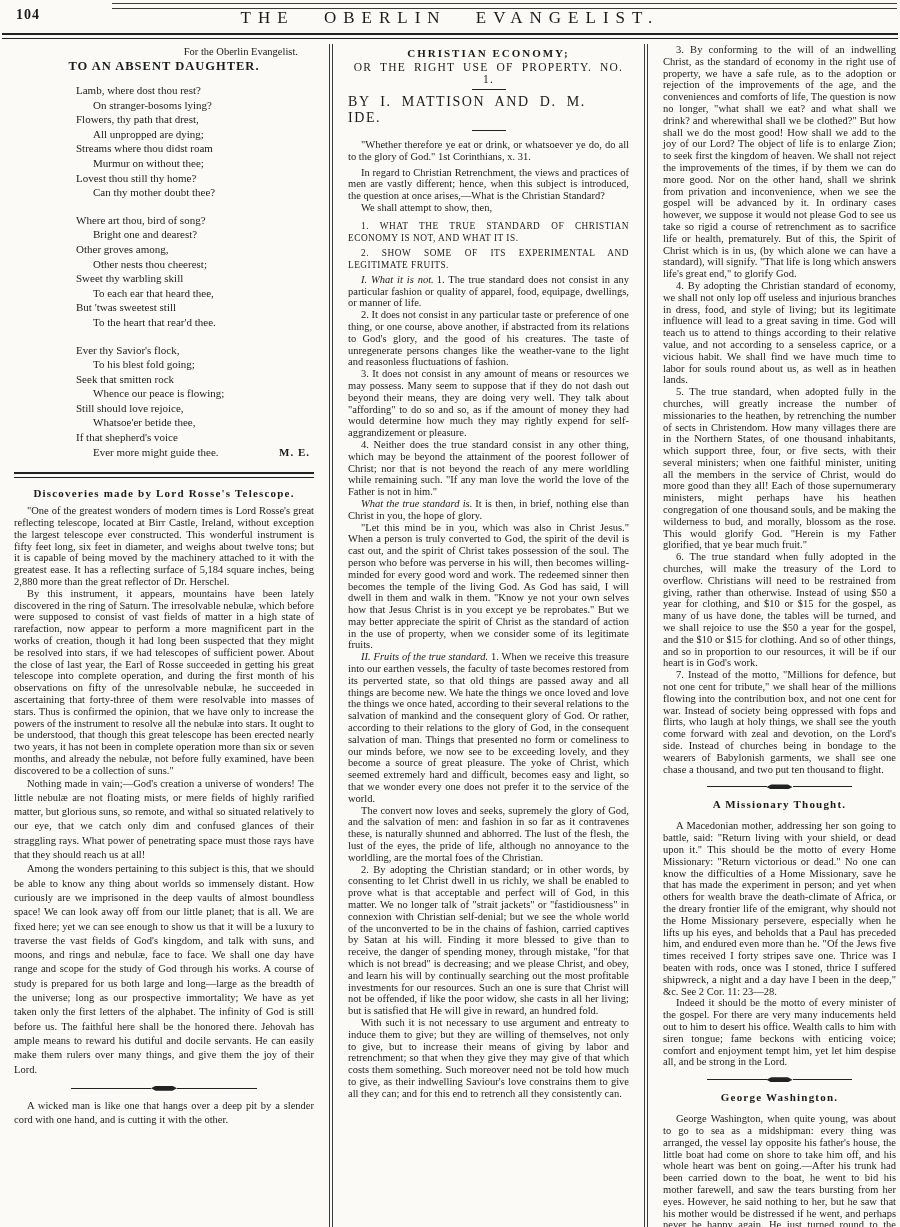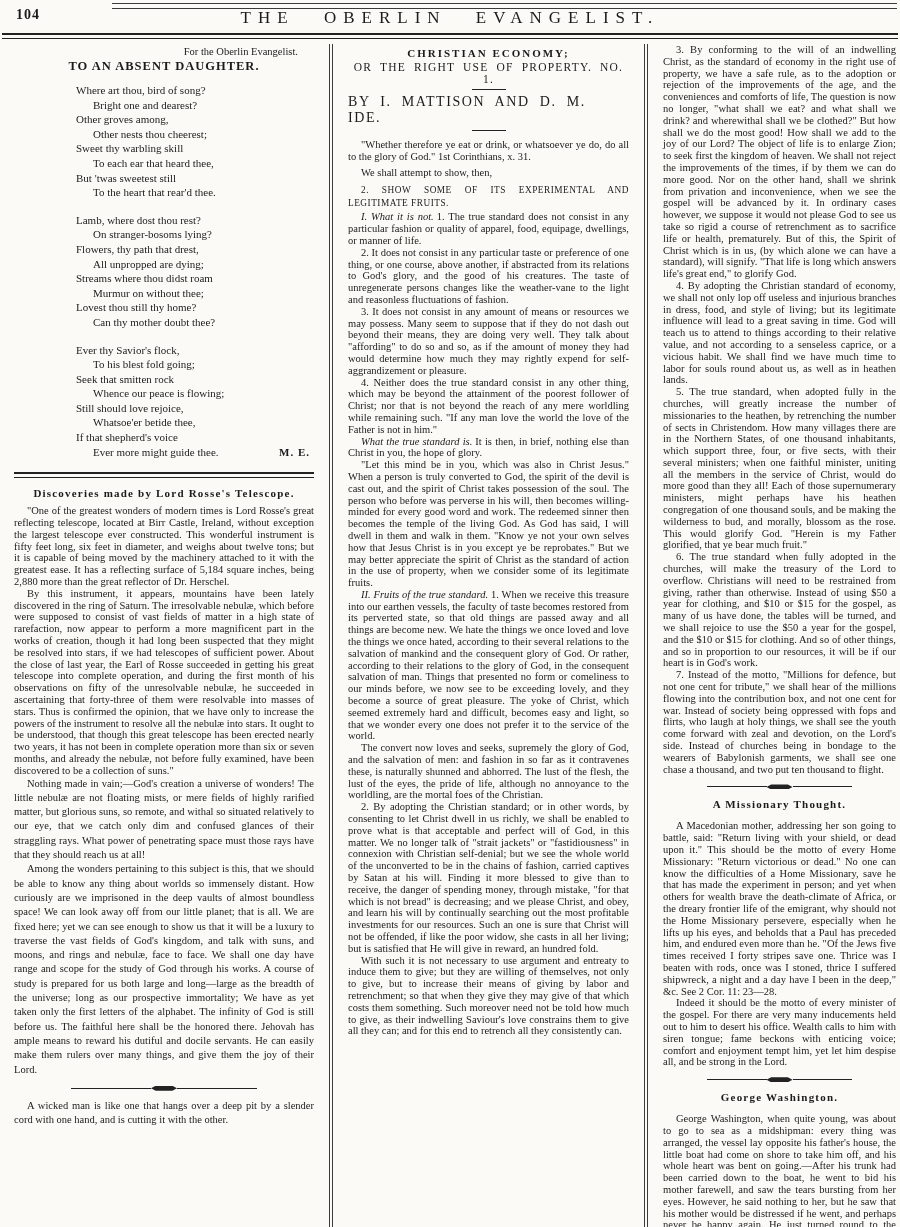--- a/index.html
+++ b/index.html
@@ -57,39 +57,39 @@
 <h1 class="masthead">THE OBERLIN EVANGELIST.</h1>
 <div class="main-rule"></div>
 
 <div class="columns">
 
   <div class="col col-1">
     <div class="attribution">For the Oberlin Evangelist.</div>
     <div class="poem-title">TO AN ABSENT DAUGHTER.</div>
 
     <div class="stanza">
+      <div>Lamb, where dost thou rest?</div>
+      <div>On stranger-bosoms lying?</div>
+      <div>Flowers, thy path that drest,</div>
+      <div>All unpropped are dying;</div>
+      <div>Streams where thou didst roam</div>
+      <div>Murmur on without thee;</div>
+      <div>Lovest thou still thy home?</div>
+      <div>Can thy mother doubt thee?</div>
+    </div>
+
+    <div class="stanza">
       <div>Where art thou, bird of song?</div>
       <div>Bright one and dearest?</div>
       <div>Other groves among,</div>
       <div>Other nests thou cheerest;</div>
       <div>Sweet thy warbling skill</div>
       <div>To each ear that heard thee,</div>
       <div>But 'twas sweetest still</div>
       <div>To the heart that rear'd thee.</div>
-    </div>
-
-    <div class="stanza">
-      <div>Lamb, where dost thou rest?</div>
-      <div>On stranger-bosoms lying?</div>
-      <div>Flowers, thy path that drest,</div>
-      <div>All unpropped are dying;</div>
-      <div>Streams where thou didst roam</div>
-      <div>Murmur on without thee;</div>
-      <div>Lovest thou still thy home?</div>
-      <div>Can thy mother doubt thee?</div>
     </div>
 
     <div class="stanza">
       <div>Ever thy Savior's flock,</div>
       <div>To his blest fold going;</div>
       <div>Seek that smitten rock</div>
       <div>Whence our peace is flowing;</div>
       <div>Still should love rejoice,</div>
       <div>Whatsoe'er betide thee,</div>
       <div>If that shepherd's voice</div>
@@ -119,22 +119,24 @@
   <div class="col col-2">
     <div class="c2-title1">CHRISTIAN ECONOMY;</div>
     <div class="c2-title2">OR THE RIGHT USE OF PROPERTY. NO. 1.</div>
     <div class="short-rule"></div>
     <div class="byline">BY I. MATTISON AND D. M. IDE.</div>
     <div class="short-rule"></div>
     <div class="gap-s"></div>
 
     <p class="body">"Whether therefore ye eat or drink, or whatsoever ye do, do all to the glory of God." 1st Corinthians, x. 31.</p>
     <div class="gap-s"></div>
+    <p class="body">In regard to Christian Retrenchment, the views and practices of men are vastly different; hence, when this subject is introduced, the question at once arises,—What is the Christian Standard?</p>
     <p class="body">We shall attempt to show, then,</p>
     <div class="gap-s"></div>
+    <p class="body smallcaps">1. WHAT THE TRUE STANDARD OF CHRISTIAN ECONOMY IS NOT, AND WHAT IT IS.</p>
     <p class="body smallcaps">2. SHOW SOME OF ITS EXPERIMENTAL AND LEGITIMATE FRUITS.</p>
 
     <p class="body"><span class="ital">I. What it is not.</span><span>1. The true standard does not consist in any particular fashion or quality of apparel, food, equipage, dwellings, or manner of life.</span></p>
     <p class="body">2. It does not consist in any particular taste or preference of one thing, or one course, above another, if abstracted from its relations to God's glory, and the good of his creatures. The taste of unregenerate persons changes like the weather-vane to the light and reasonless fluctuations of fashion.</p>
     <p class="body">3. It does not consist in any amount of means or resources we may possess. Many seem to suppose that if they do not dash out beyond their means, they are doing very well. They talk about "affording" to do so and so, as if the amount of money they had would determine how much they may rightly expend for self-aggrandizement or pleasure.</p>
     <p class="body">4. Neither does the true standard consist in any other thing, which may be beyond the attainment of the poorest follower of Christ; nor that is not beyond the reach of any mere worldling while remaining such. "If any man love the world the love of the Father is not in him."</p>
     <p class="body"><span class="ital">What the true standard is.</span><span>It is then, in brief, nothing else than Christ in you, the hope of glory.</span></p>
     <p class="body">"Let this mind be in you, which was also in Christ Jesus." When a person is truly converted to God, the spirit of the devil is cast out, and the spirit of Christ takes possession of the soul. The person who before was perverse in his will, then becomes willing-minded for every good word and work. The redeemed sinner then becomes the temple of the living God. As God has said, I will dwell in them and walk in them. "Know ye not your own selves how that Jesus Christ is in you except ye be reprobates." But we may better appreciate the spirit of Christ as the standard of action in the use of property, when we consider some of its legitimate fruits.</p>
     <p class="body"><span class="ital">II. Fruits of the true standard.</span><span>1. When we receive this treasure into our earthen vessels, the faculty of taste becomes restored from its perverted state, so that old things are passed away and all things are become new. We hate the things we once loved and love the things we once hated, according to their several relations to the salvation of mankind and the consequent glory of God. Or rather, according to their relations to the glory of God, in the consequent salvation of man. Things that presented no form or comeliness to our minds before, we now see to be exceeding lovely, and they become a source of great pleasure. The yoke of Christ, which seemed extremely hard and difficult, becomes easy and light, so that we wonder every one does not prefer it to the service of the world.</span></p>
     <p class="body">The convert now loves and seeks, supremely the glory of God, and the salvation of men: and fashion in so far as it contravenes these, is naturally shunned and abhorred. The lust of the flesh, the lust of the eyes, the pride of life, although no annoyance to the worldling, are the mortal foes of the Christian.</p>

